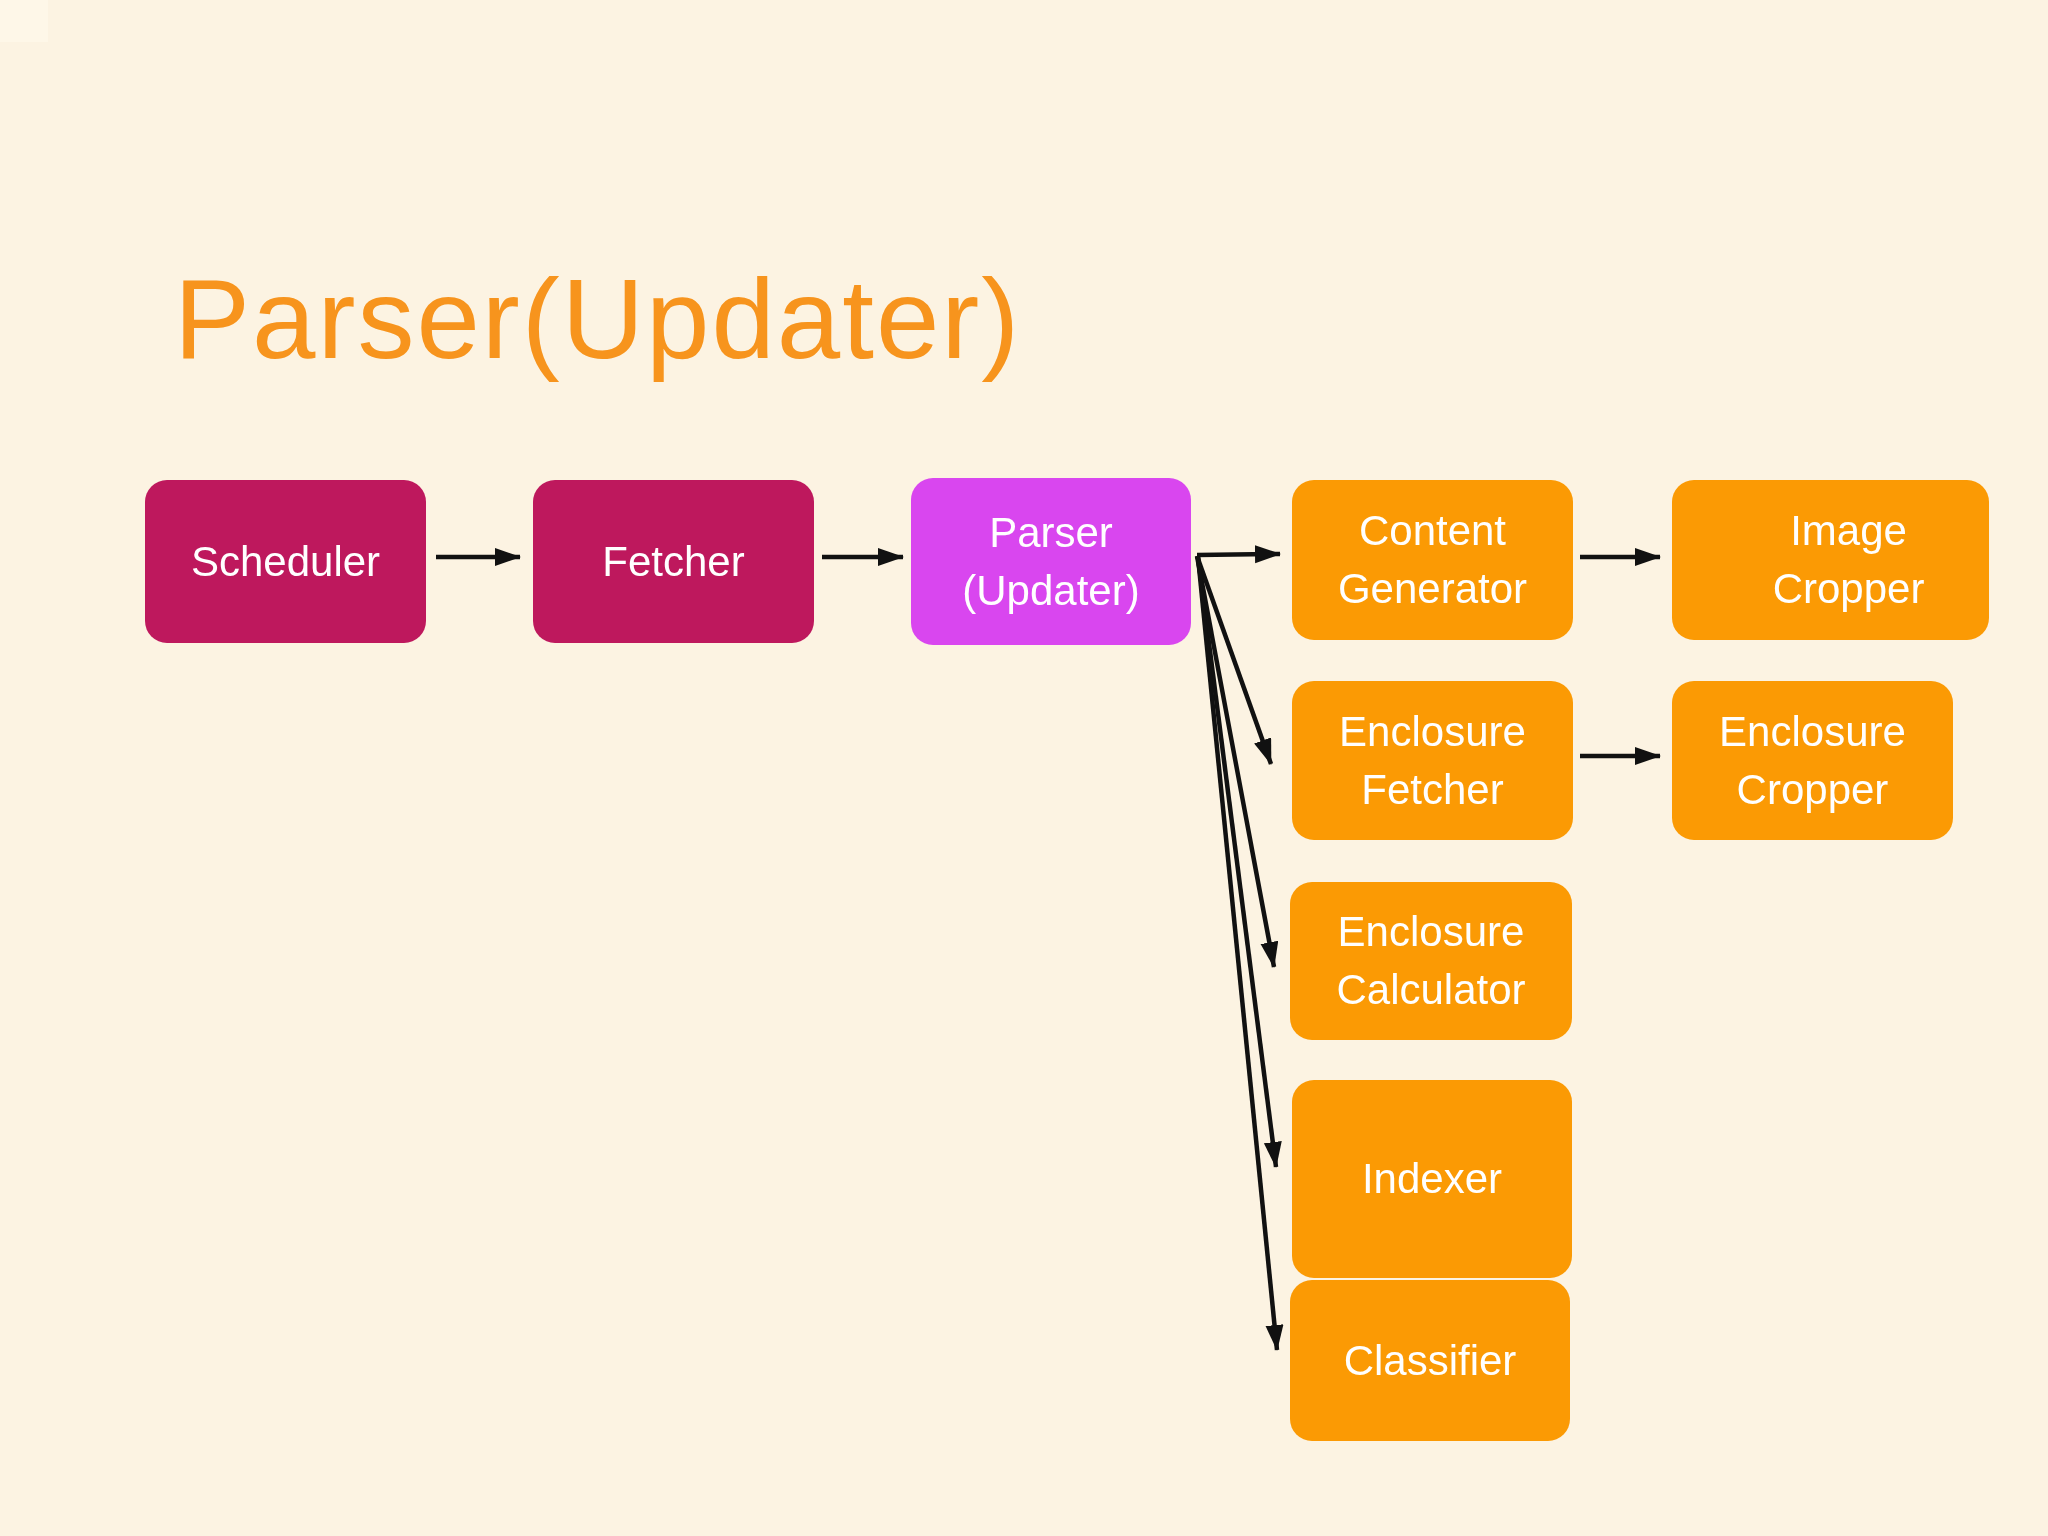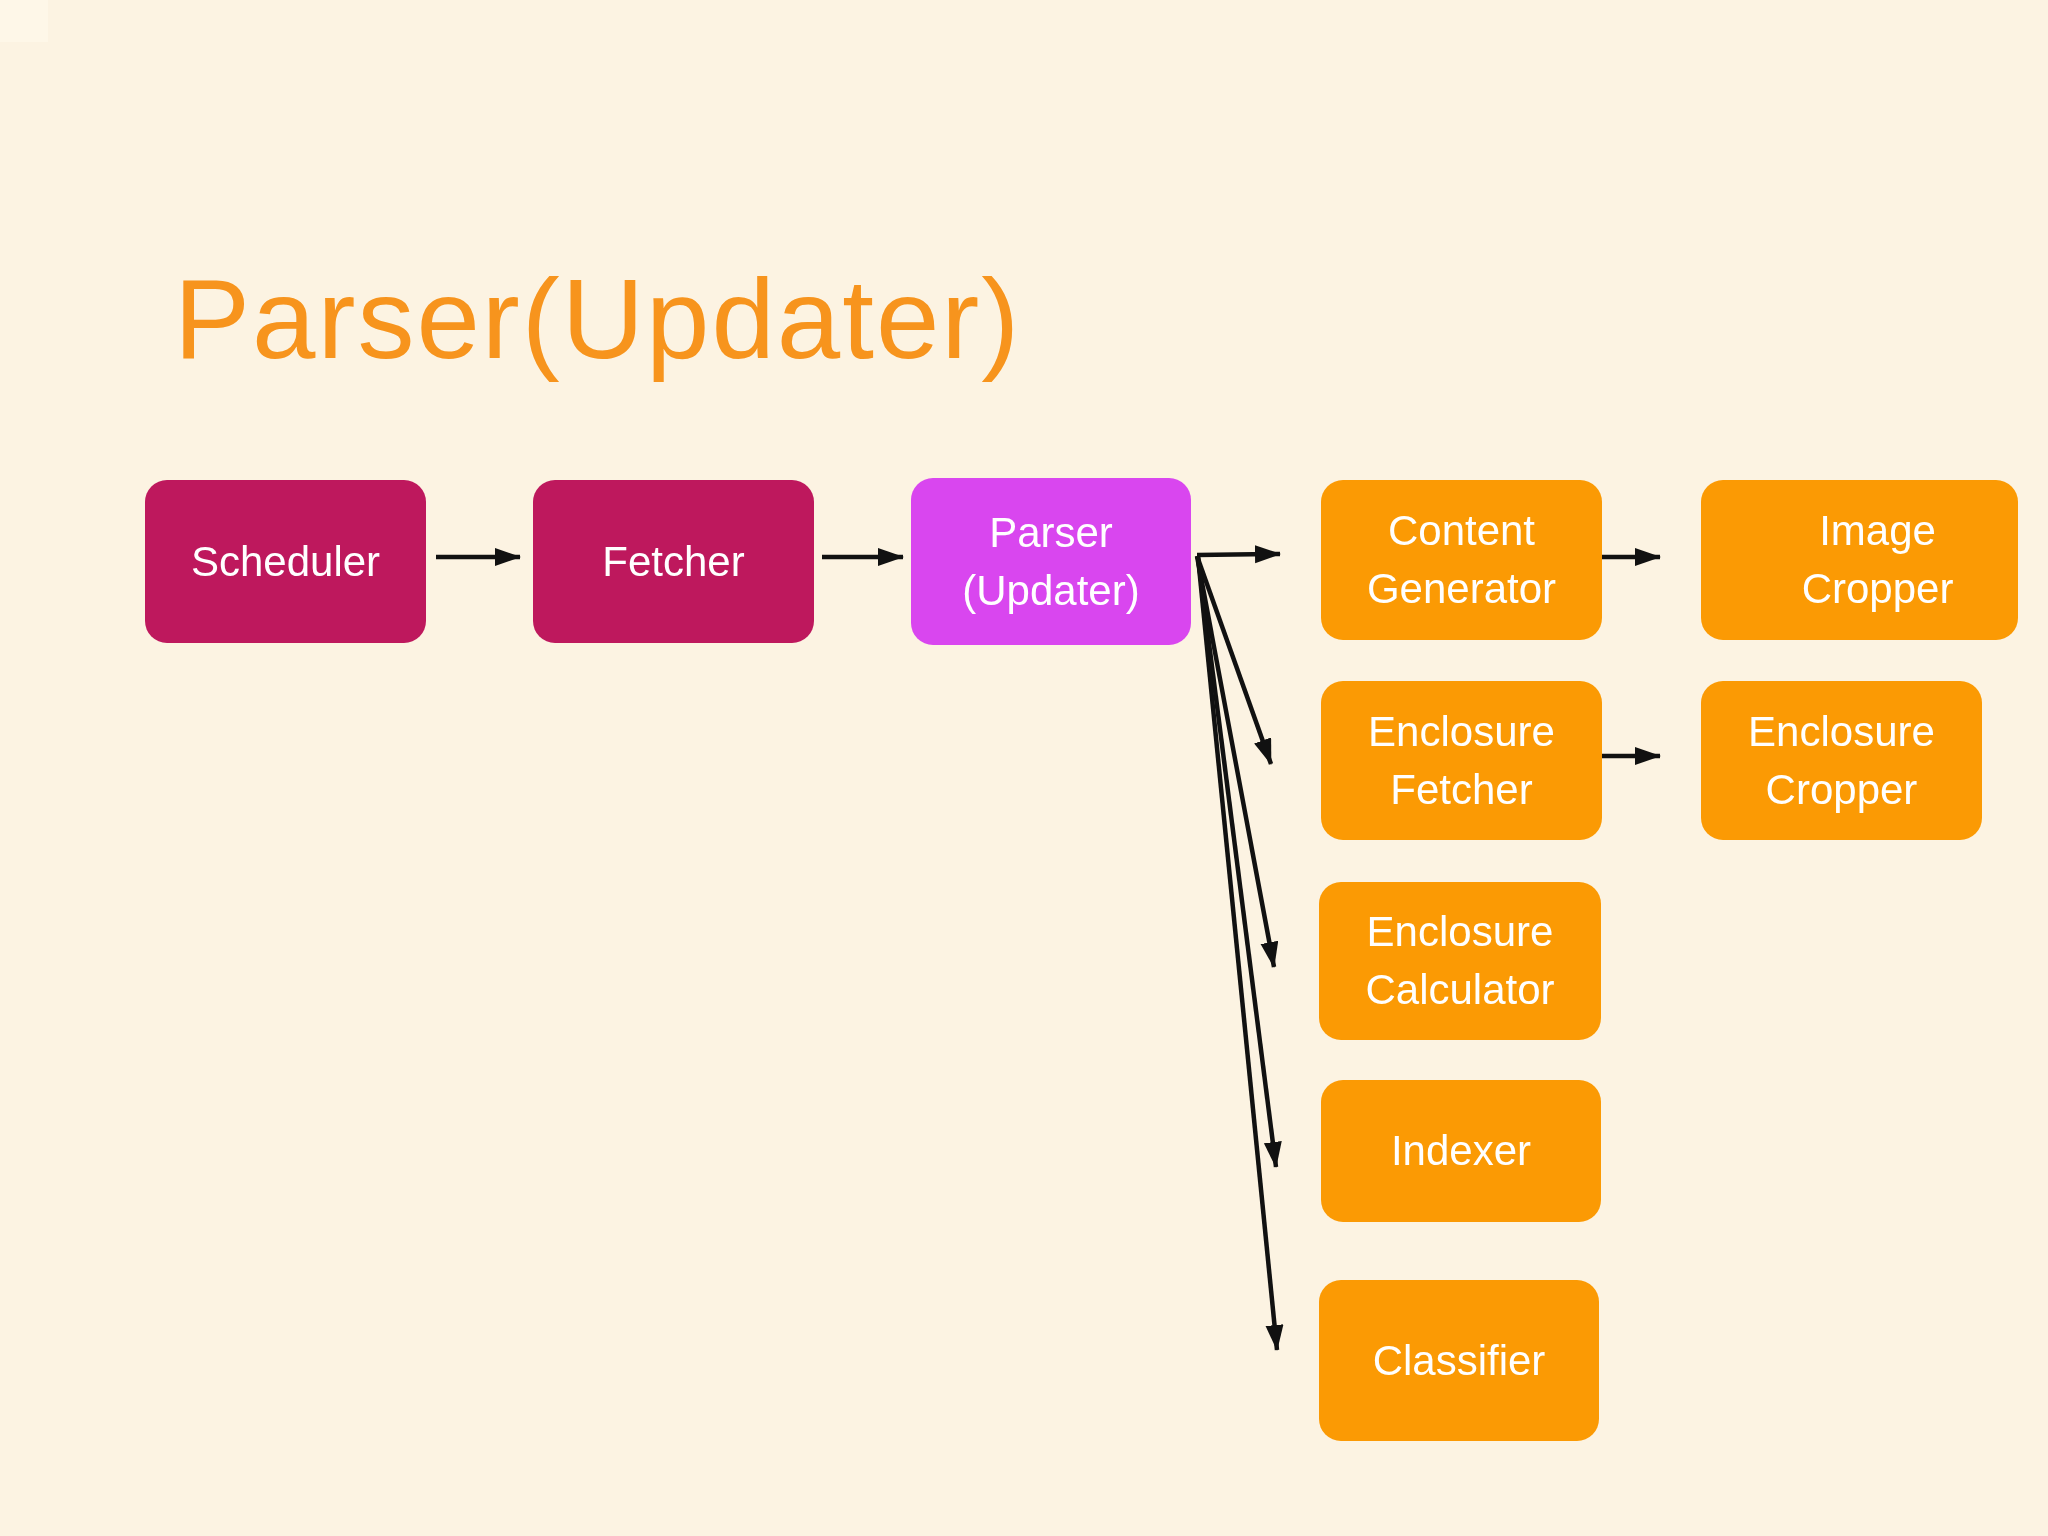--- a/index.html
+++ b/index.html
@@ -17,21 +17,21 @@
     font-size:114px;font-weight:normal;letter-spacing:2px;
     color:#F7941D;line-height:1.15;white-space:nowrap;
   }
   .node{
     position:absolute;border-radius:22px;
     display:flex;align-items:center;justify-content:center;
     color:#FFFFFF;font-size:42px;line-height:1.38;
     text-align:center;white-space:pre-line;
   }
   .fill-left{background:#be185d;}
-  .fill-right{background:#FB9A04;margin-left:29px;}
+  .fill-right{background:#FB9A04;}
   .fill-red{background:#d946ef;}
   svg.arrows{position:absolute;left:0;top:0;width:2048px;height:1536px;pointer-events:none;}
   svg.arrows line{stroke:#111111;stroke-width:4.5px;}
 </style>
 </head>
 <body>
 
 <div class="corner-patch"></div>
 
 <h1 class="slide-title">Parser(Updater)</h1>
@@ -60,14 +60,14 @@
 <div class="node fill-right" style="left:1292px; top:480px;  width:281px; height:160px;"><span>Content
 Generator</span></div>
 <div class="node fill-right" style="left:1672px; top:480px;  width:281px; height:160px;padding-left:36px;"><span>Image
 Cropper</span></div>
 <div class="node fill-right" style="left:1292px; top:681px;  width:281px; height:159px;"><span>Enclosure
 Fetcher</span></div>
 <div class="node fill-right" style="left:1672px; top:681px;  width:281px; height:159px;"><span>Enclosure
 Cropper</span></div>
 <div class="node fill-right" style="left:1290px; top:882px;  width:282px; height:158px;"><span>Enclosure
 Calculator</span></div>
-<div class="node fill-right" style="left:1292px; top:1080px; width:280px; height:142px;justify-content:center;"><span>Indexer</span></div>
+<div class="node fill-right" style="left:1292px; top:1080px; width:280px; height:198px;justify-content:center;"><span>Indexer</span></div>
 <div class="node fill-right" style="left:1290px; top:1280px; width:280px; height:161px;"><span>Classifier</span></div>
 
 </body></html>

